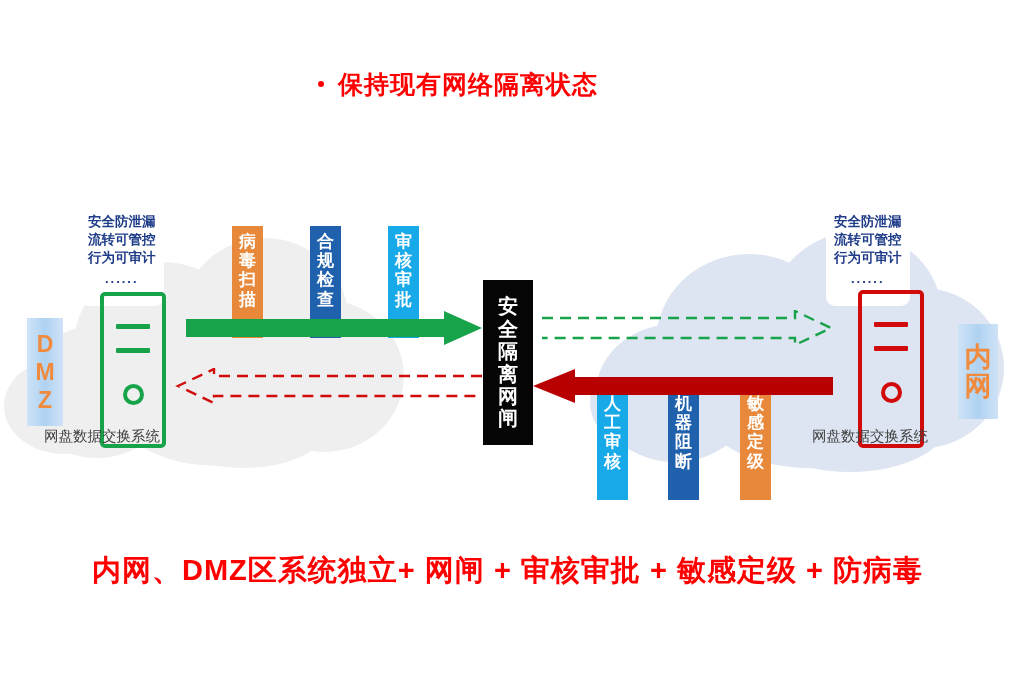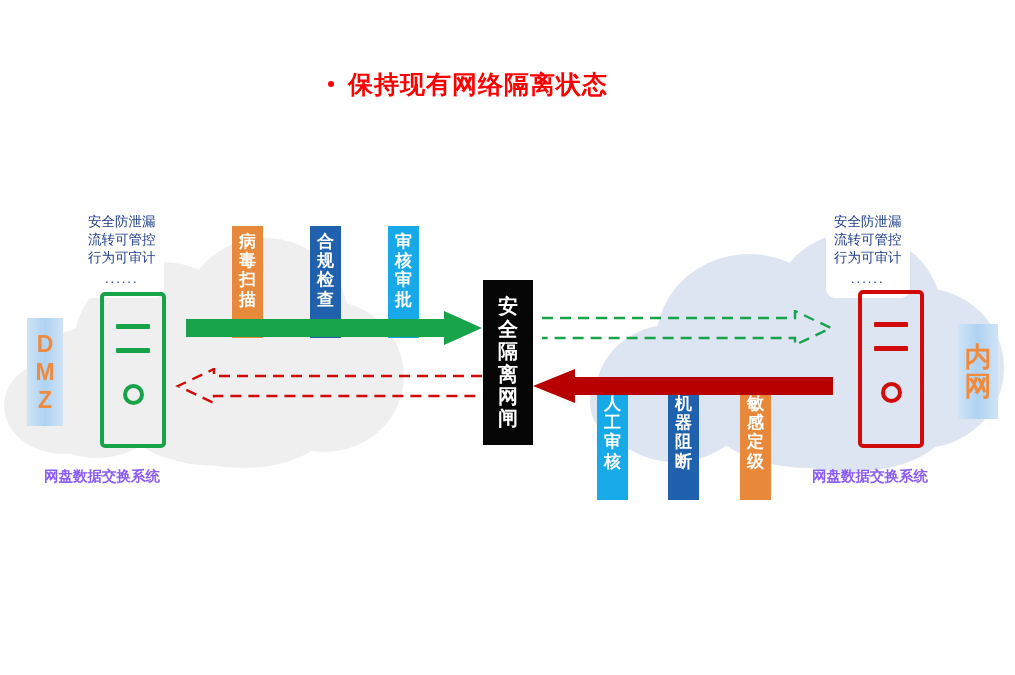--- a/index.html
+++ b/index.html
@@ -6,21 +6,21 @@
   body{
     width:1015px;height:675px;
     background:#ffffff;
     font-family:"Liberation Sans","DejaVu Sans",sans-serif;
     overflow:hidden;
     position:relative;
   }
   .stage{position:absolute;left:0;top:0;width:1015px;height:675px;}
 
   
-  .bullets{position:absolute;left:328px;top:72px;width:480px;}
+  .bullets{position:absolute;left:318px;top:72px;width:480px;}
   .bullet{
     display:flex;align-items:center;gap:14px;
     color:#FF0000;font-weight:bold;font-size:25px;
     line-height:1.0;margin-bottom:26px;letter-spacing:1px;
   }
   .bullet .dot{
     width:6px;height:6px;border-radius:50%;background:#FF0000;flex:0 0 auto;
     margin-bottom:2px;
   }
 
@@ -36,22 +36,22 @@
     background:linear-gradient(90deg,#CFE3F7 0%,#AFD2F2 50%,#CFE3F7 100%);
     display:flex;flex-direction:column;align-items:center;justify-content:center;
     color:#F08A3C;font-weight:bold;
   }
   #zone-dmz{left:27px;top:318px;width:36px;height:108px;font-size:23px;line-height:1.22;}
   #zone-intranet{left:958px;top:324px;width:40px;height:95px;font-size:27px;line-height:1.05;}
 
   
   .callout{
     position:absolute;background:#ffffff;border-radius:9px;
-    color:#1F3C88;font-weight:normal;font-size:13.5px;line-height:1.33;
-    padding:6px 8px 11px 8px;text-align:center;white-space:nowrap;
+    color:#1F3C88;font-weight:bold;font-size:13.5px;line-height:1.33;
+    padding:6px 8px 19px 8px;text-align:center;white-space:nowrap;
   }
   .callout .dots{
     color:#1F3C88;font-size:13px;letter-spacing:2px;
     margin-top:3px;display:block;
   }
   #callout-left{left:80px;top:207px;}
   #callout-right{left:826px;top:207px;}
 
   
   .server{position:absolute;background:transparent;border-radius:5px;}
@@ -61,21 +61,21 @@
   #server-left .bar{background:#16A34A;}
   #server-left .pw{border:4px solid #16A34A;}
   #server-right{left:858px;top:290px;width:58px;height:150px;border:4px solid #D10A0A;}
   #server-right .bar{background:#D10A0A;}
   #server-right .pw{border:4px solid #D10A0A;}
   .server .b1{left:12px;top:28px;right:12px;}
   .server .b2{left:12px;top:52px;right:12px;}
   .server .pw{left:50%;margin-left:-10px;top:88px;}
 
   .server-label{
-    position:absolute;color:#8b5cf6;font-weight:bold;font-size:14.5px;white-space:nowrap;margin-top:40px;
+    position:absolute;color:#404040;font-weight:normal;font-size:14.5px;white-space:nowrap;
   }
   #label-left{left:44px;top:427px;}
   #label-right{left:812px;top:427px;}
 
   
   .vbox{
     position:absolute;display:flex;flex-direction:column;
     align-items:center;justify-content:flex-start;
     color:#ffffff;font-weight:bold;font-size:17px;line-height:1.13;
     padding-top:6px;box-sizing:border-box;
@@ -245,14 +245,15 @@
 
   <div id="gateway">
     <i>安</i>
     <i>全</i>
     <i>隔</i>
     <i>离</i>
     <i>网</i>
     <i>闸</i>
   </div>
 
+  <div id="headline">内网、DMZ区系统独立+ 网闸 + 审核审批 + 敏感定级 + 防病毒</div>
 
 </div>
 
 </body></html>

